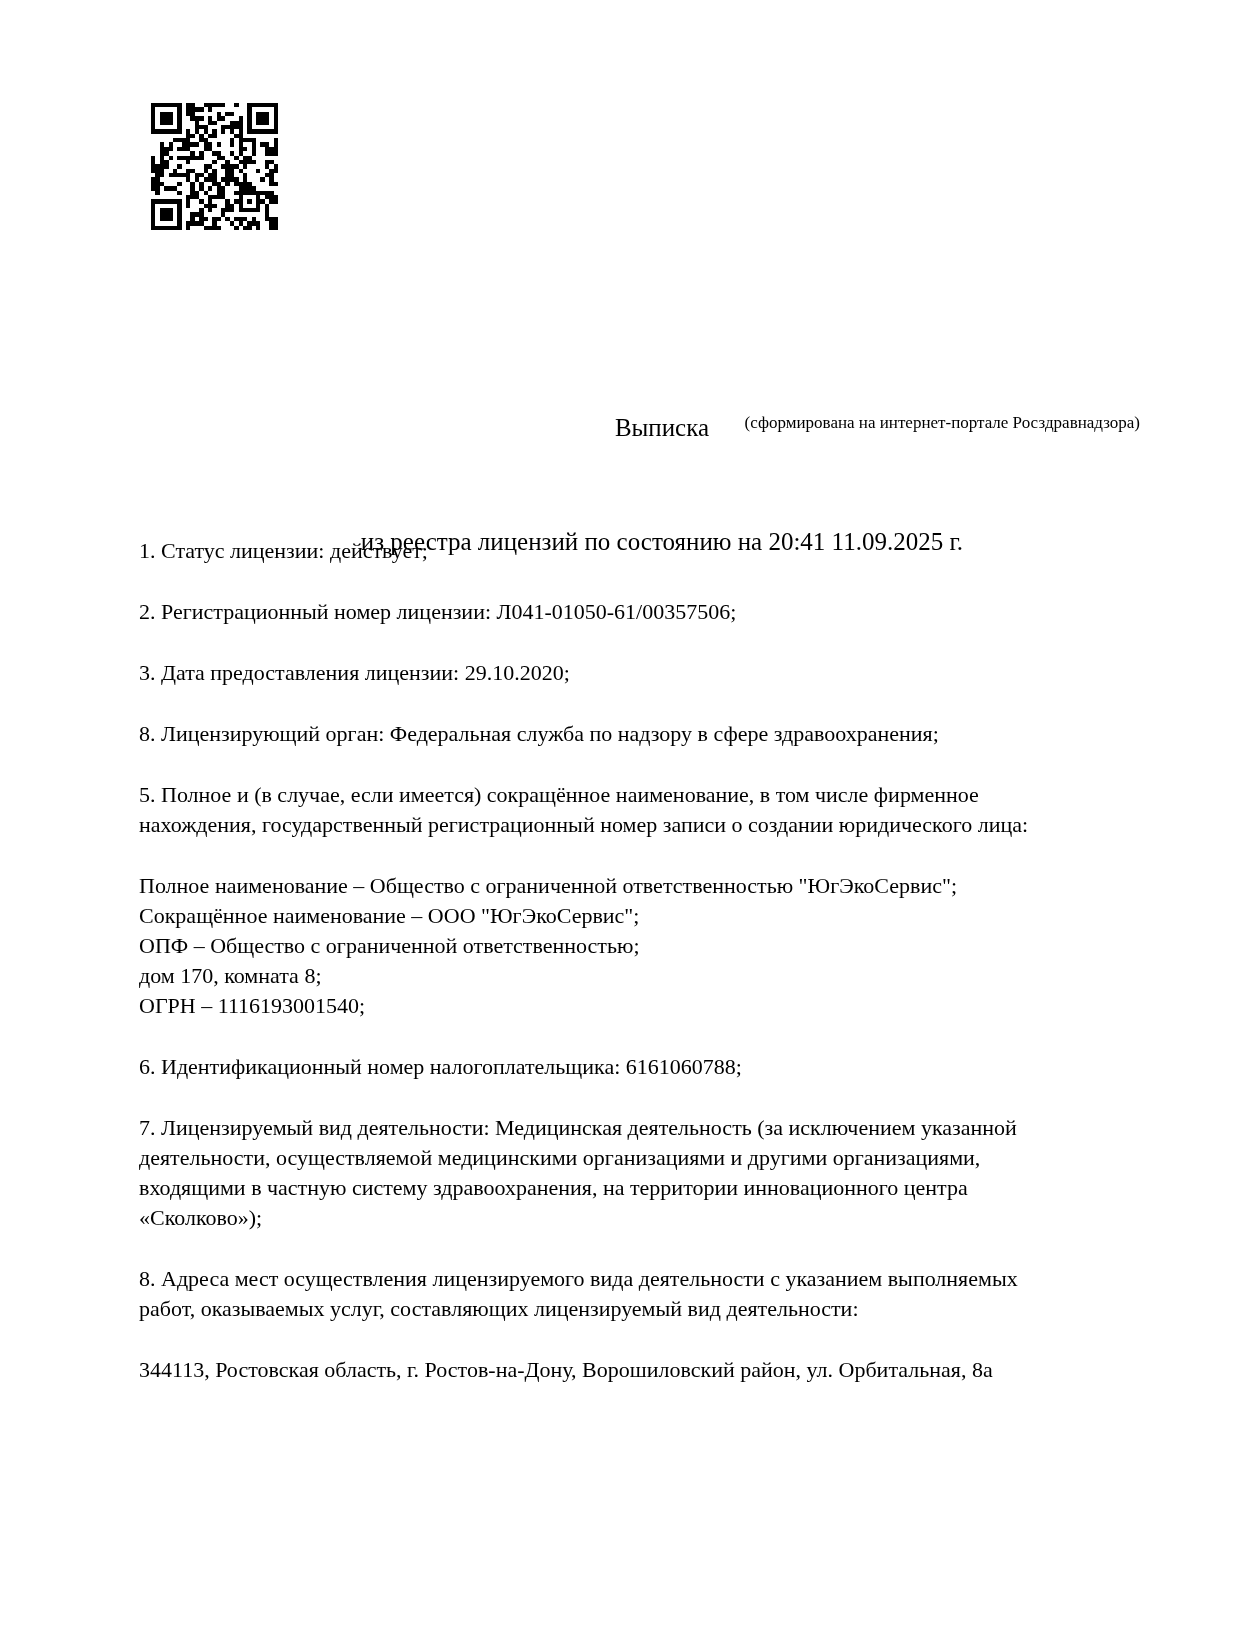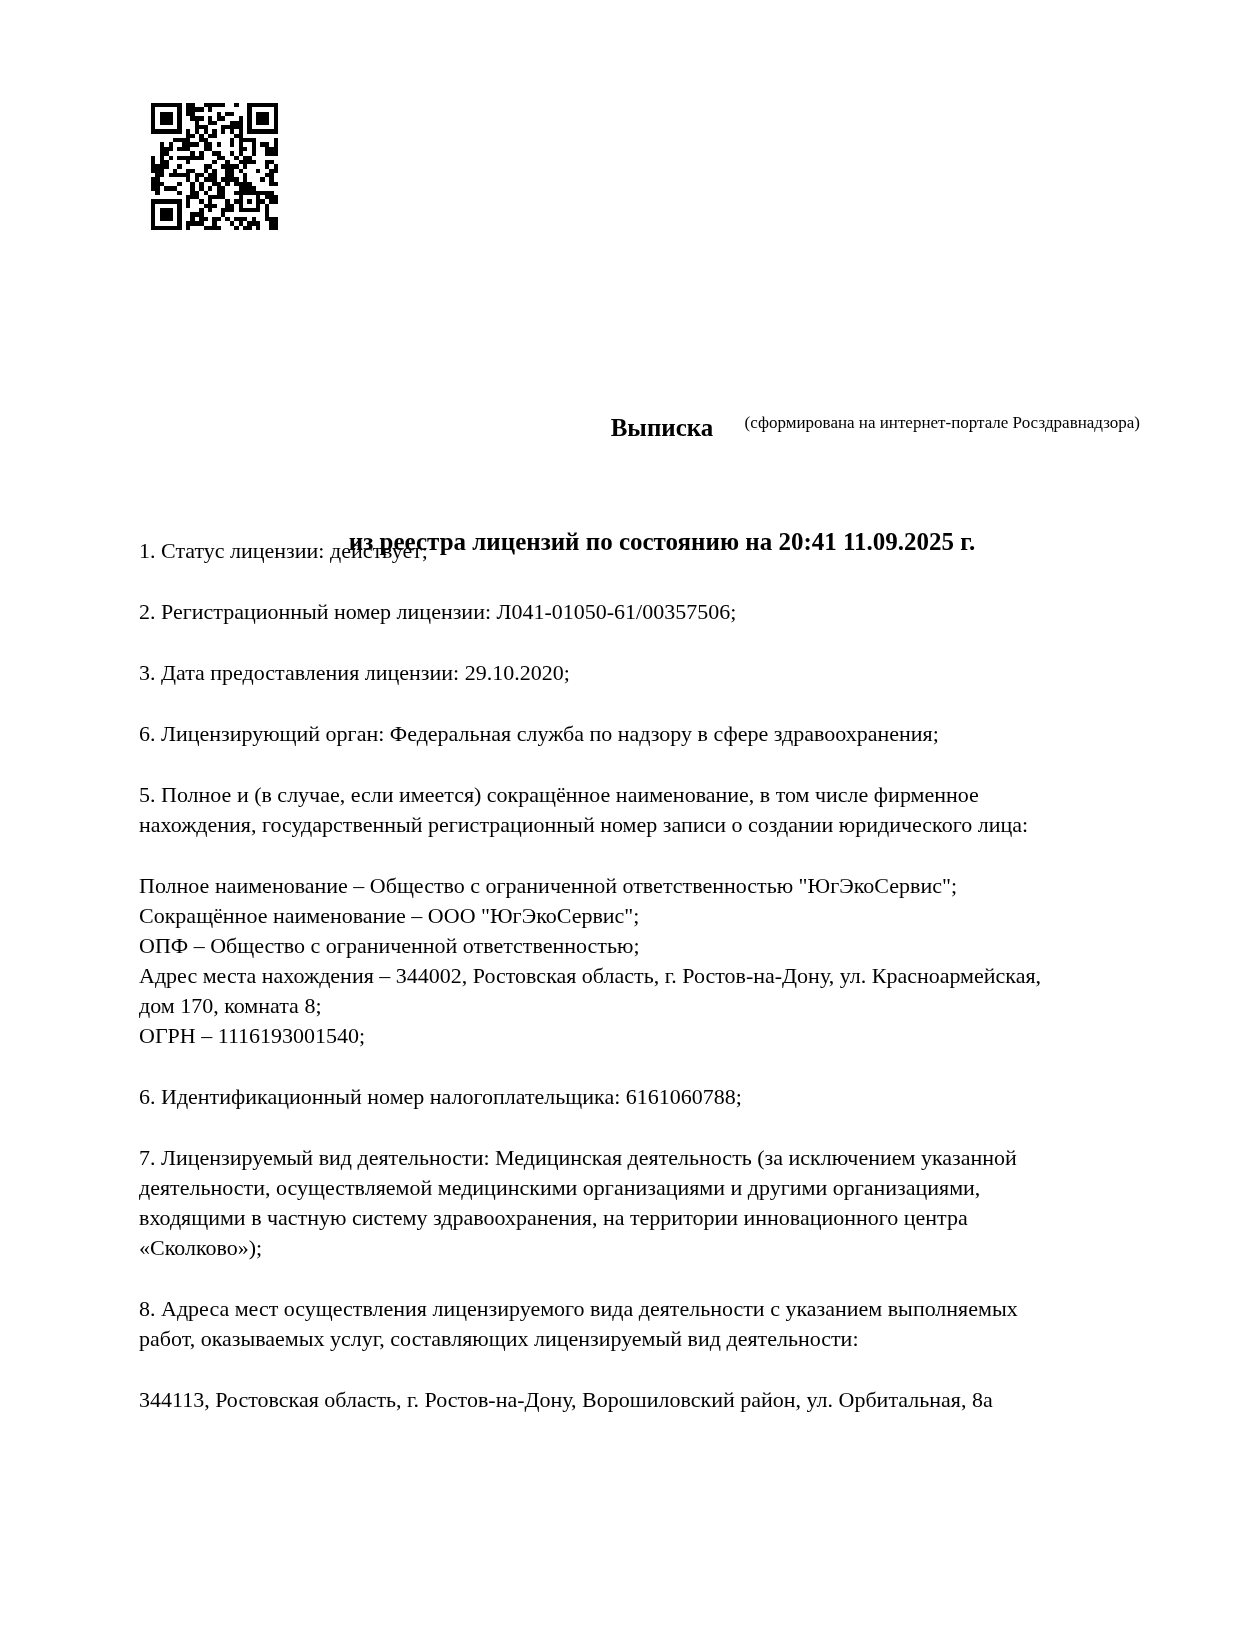--- a/index.html
+++ b/index.html
@@ -23,21 +23,21 @@
     width: 127px;
     height: 127px;
   }
   .qr svg { width: 100%; height: 100%; shape-rendering: crispEdges; }
   .title-block {
     position: absolute;
     left: 139px;
     right: 55px;
     top: 333px;
     text-align: center;
-    font-weight: bold;
+    font-weight: normal;
     font-size: 25px;
     line-height: 38px;
     white-space: pre;
   }
   .title-line { display: block; }
   .subtitle {
     position: absolute;
     left: 139px;
     right: 100px;
     top: 410px;
@@ -493,31 +493,30 @@
       <p class="para">
         <span class="line">1. Статус лицензии: действует;</span>
       </p>
       <p class="para">
         <span class="line">2. Регистрационный номер лицензии: Л041-01050-61/00357506;</span>
       </p>
       <p class="para">
         <span class="line">3. Дата предоставления лицензии: 29.10.2020;</span>
       </p>
       <p class="para">
-        <span class="line">6. Лицензирующий орган: Федеральная служба по надзору в сфере здравоохранения;</span>
+        <span class="line">8. Лицензирующий орган: Федеральная служба по надзору в сфере здравоохранения;</span>
       </p>
       <p class="para">
         <span class="line">5. Полное и (в случае, если имеется) сокращённое наименование, в том числе фирменное</span>
         <span class="line">нахождения, государственный регистрационный номер записи о создании юридического лица:</span>
       </p>
       <p class="para">
         <span class="line">Полное наименование – Общество с ограниченной ответственностью "ЮгЭкоСервис";</span>
         <span class="line">Сокращённое наименование – ООО "ЮгЭкоСервис";</span>
         <span class="line">ОПФ – Общество с ограниченной ответственностью;</span>
-        <span class="line">Адрес места нахождения – 344002, Ростовская область, г. Ростов-на-Дону, ул. Красноармейская,</span>
         <span class="line">дом 170, комната 8;</span>
         <span class="line">ОГРН – 1116193001540;</span>
       </p>
       <p class="para">
         <span class="line">6. Идентификационный номер налогоплательщика: 6161060788;</span>
       </p>
       <p class="para">
         <span class="line">7. Лицензируемый вид деятельности: Медицинская деятельность (за исключением указанной</span>
         <span class="line">деятельности, осуществляемой медицинскими организациями и другими организациями,</span>
         <span class="line">входящими в частную систему здравоохранения, на территории инновационного центра</span>

